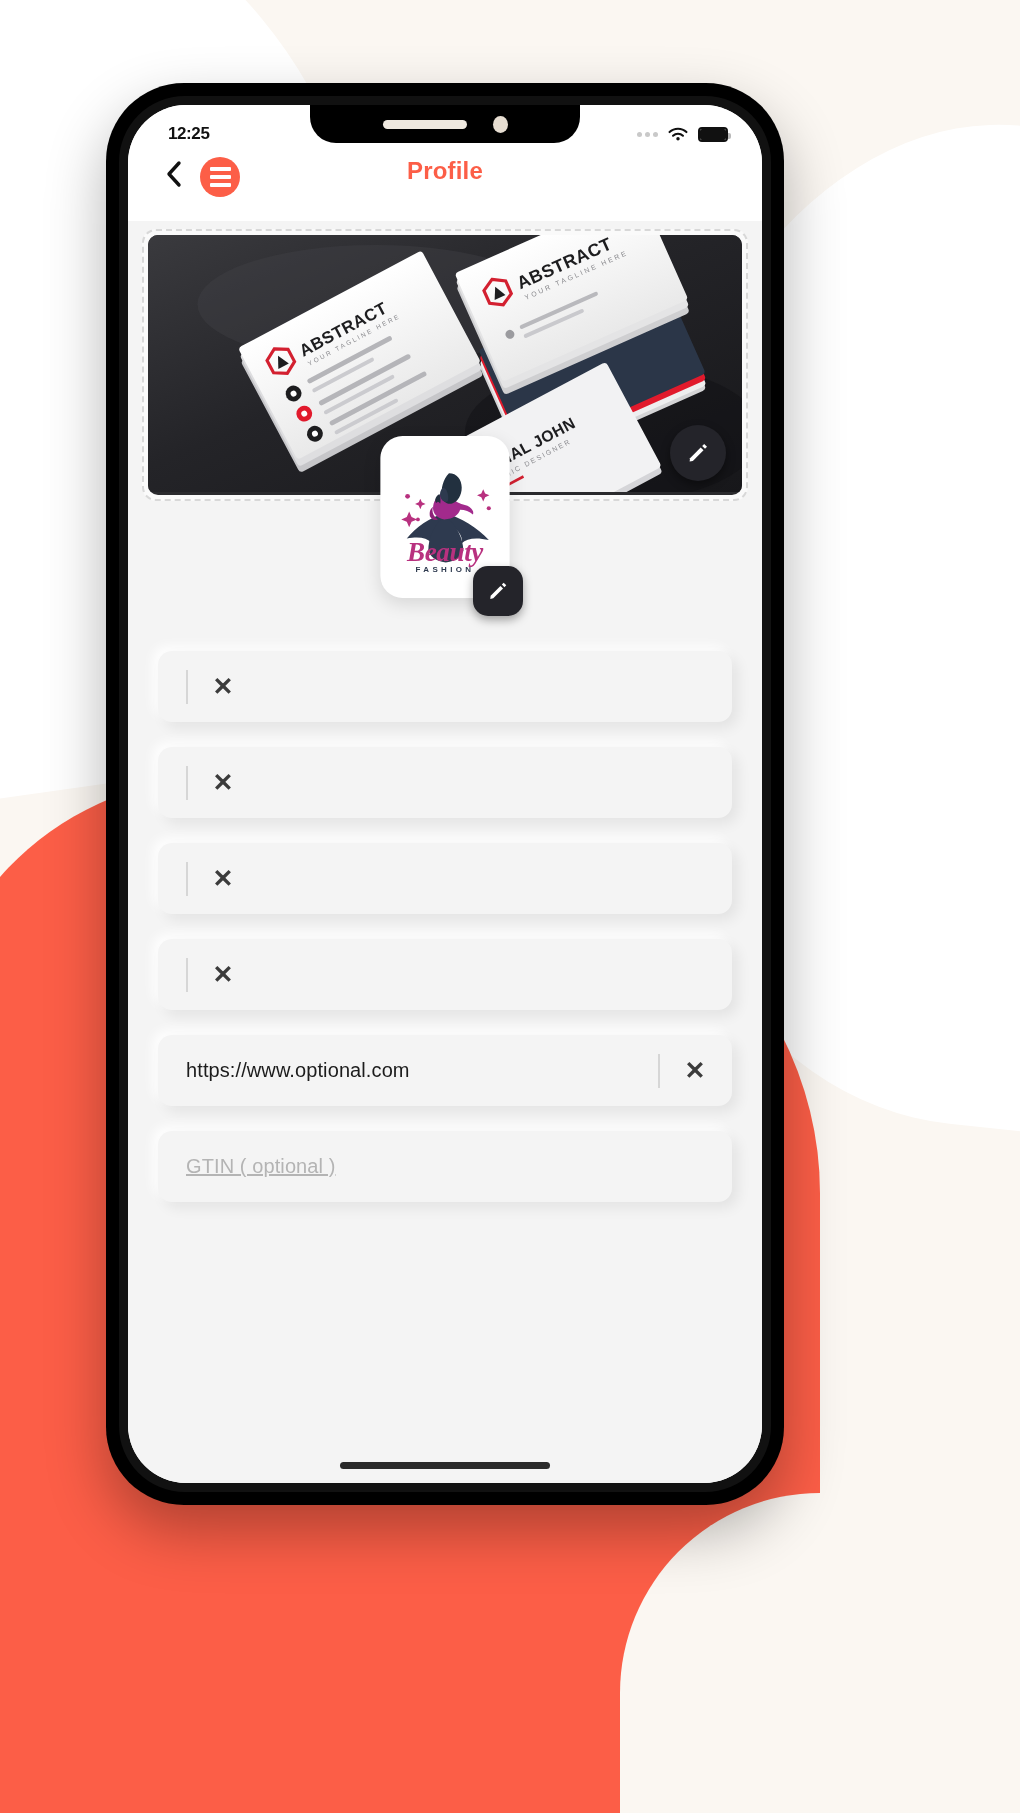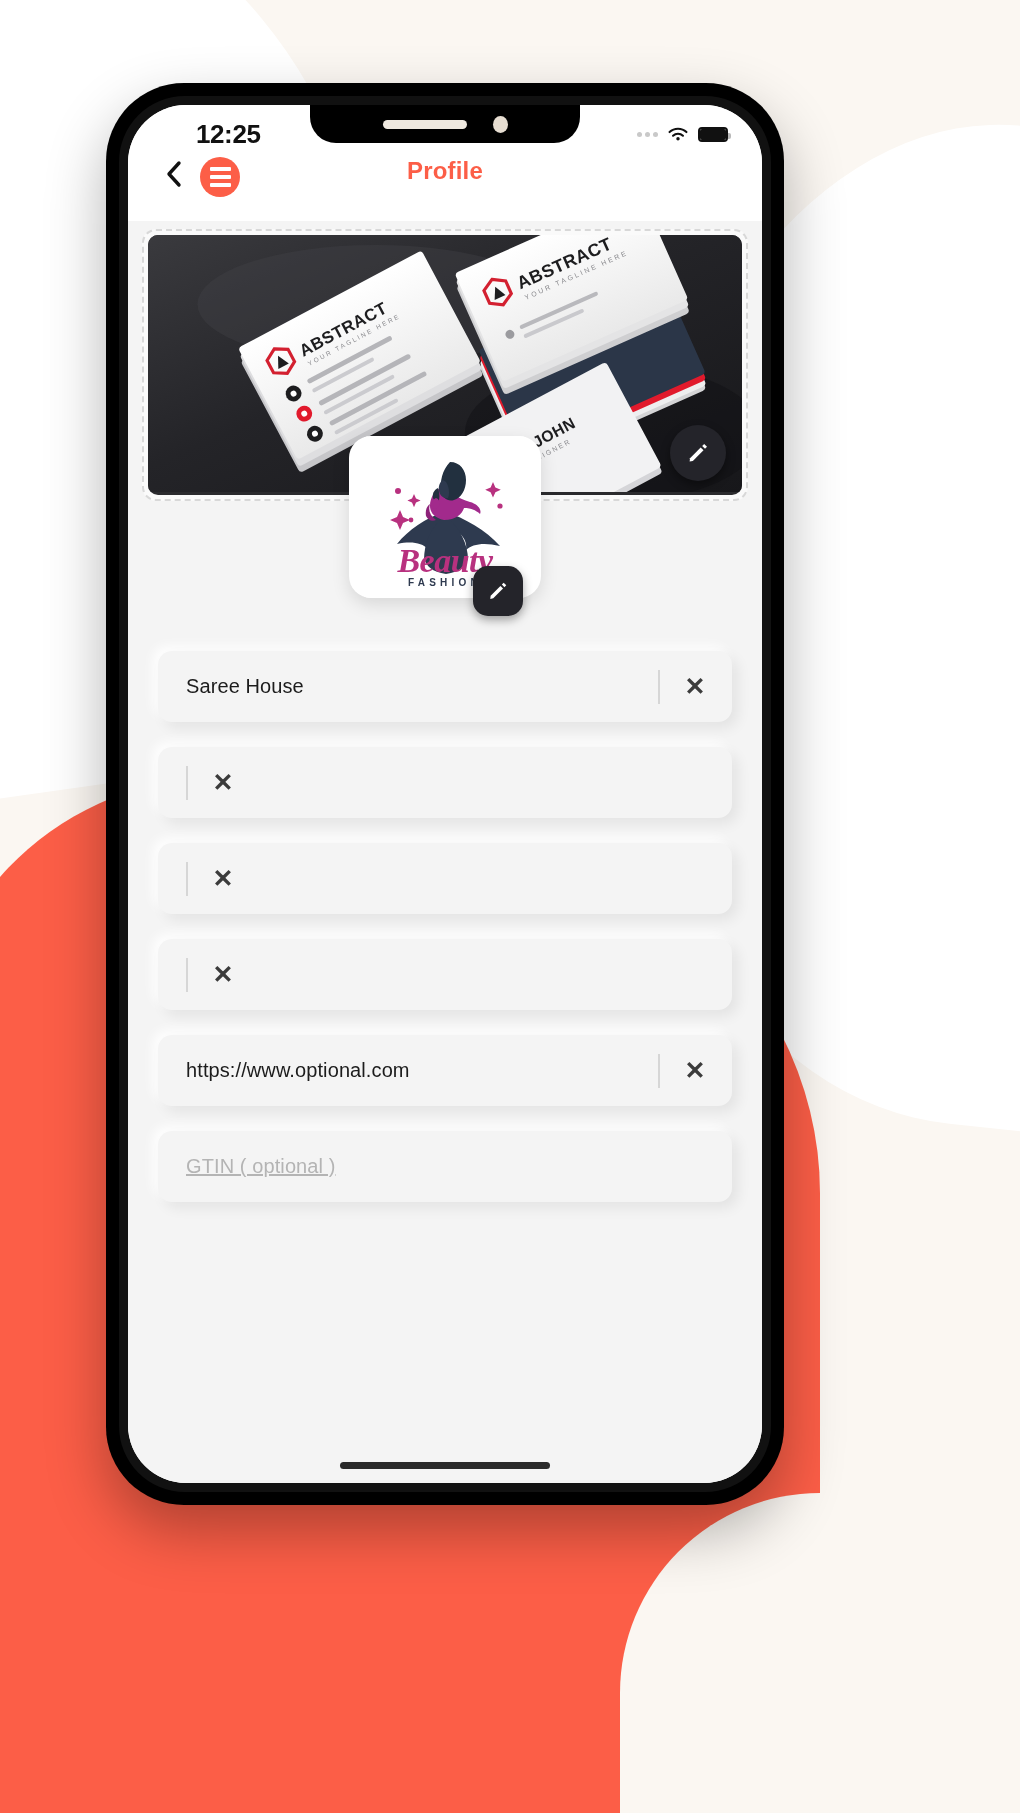--- a/index.html
+++ b/index.html
@@ -92,23 +92,22 @@
   
   .statusbar {
     position: relative;
     height: 52px;
     display: flex; align-items: center; justify-content: space-between;
     padding: 6px 34px 0 40px;
     background: #ffffff;
     z-index: 30;
   }
   .status-time {
-    font-size: 26px; font-weight: bold; color: #111;
+    font-size: 17px; font-weight: bold; color: #111;
     letter-spacing: -0.4px;
-    margin-left: 28px;
   }
   .status-right { display: flex; align-items: center; gap: 9px; }
   .sig-dots { display: flex; gap: 3px; align-items: flex-end; }
   .sig-dots i { width: 5px; height: 5px; border-radius: 50%; background: #c9c9c9; display:block; }
   .wifi { width: 22px; height: 17px; display: block; }
   .batt {
     width: 30px; height: 15px;
     border: 2px solid #111; border-radius: 4px;
     position: relative;
     display: flex; align-items: center;
@@ -192,21 +191,21 @@
     cursor: pointer;
     z-index: 6;
   }
   .edit-fab svg, .edit-fab-sq svg { display: block; }
 
   
   .logo-wrap {
     position: absolute;
     left: 50%; transform: translateX(-50%);
     top: 215px;
-    width: 192px; height: 162px;
+    width: 129px; height: 162px;
     background: #ffffff;
     border-radius: 22px;
     box-shadow: 0 6px 18px rgba(0,0,0,0.12);
     z-index: 10;
     overflow: hidden;
   }
   .logo-svg { width: 100%; height: 100%; display: block; }
   .edit-fab-sq {
     position: absolute;
     left: 50%;
@@ -459,21 +458,20 @@
           <div class="edit-fab-sq">
             <svg width="22" height="22" viewBox="0 0 24 24">
               <path d="M4 17.2 L14.7 6.5 L17.5 9.3 L6.8 20 L3.6 20.6 Z" fill="#ffffff"></path>
               <path d="M16.2 5 L18.2 3 L21 5.8 L19 7.8 Z" fill="#ffffff"></path>
             </svg>
           </div>
 
           <div class="fields">
 
             <div class="field">
-              <div class="field-value">Saree House</div>
               <div class="clear-btn">
                 <span class="clear-x">✕</span>
               </div>
             </div>
 
             <div class="field">
               <div class="clear-btn">
                 <span class="clear-x">✕</span>
               </div>
             </div>

